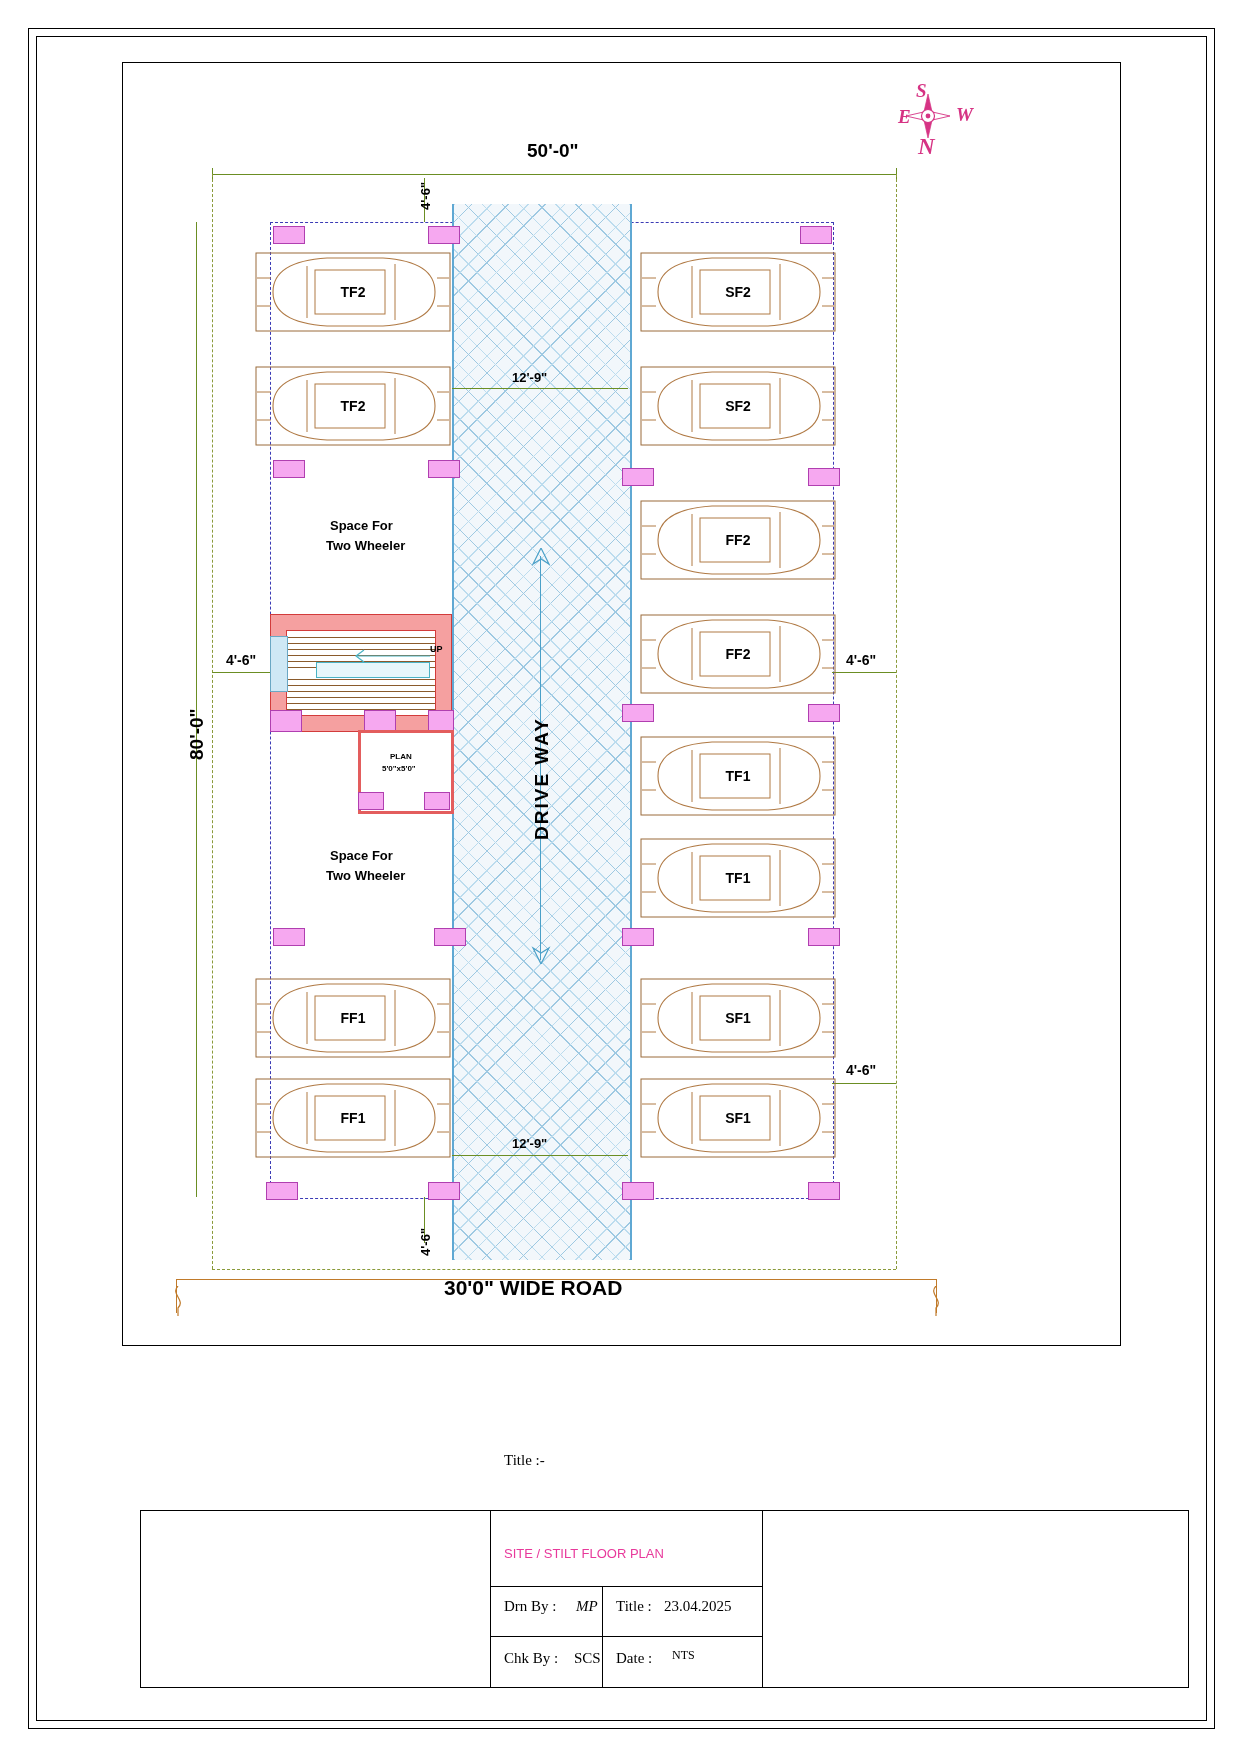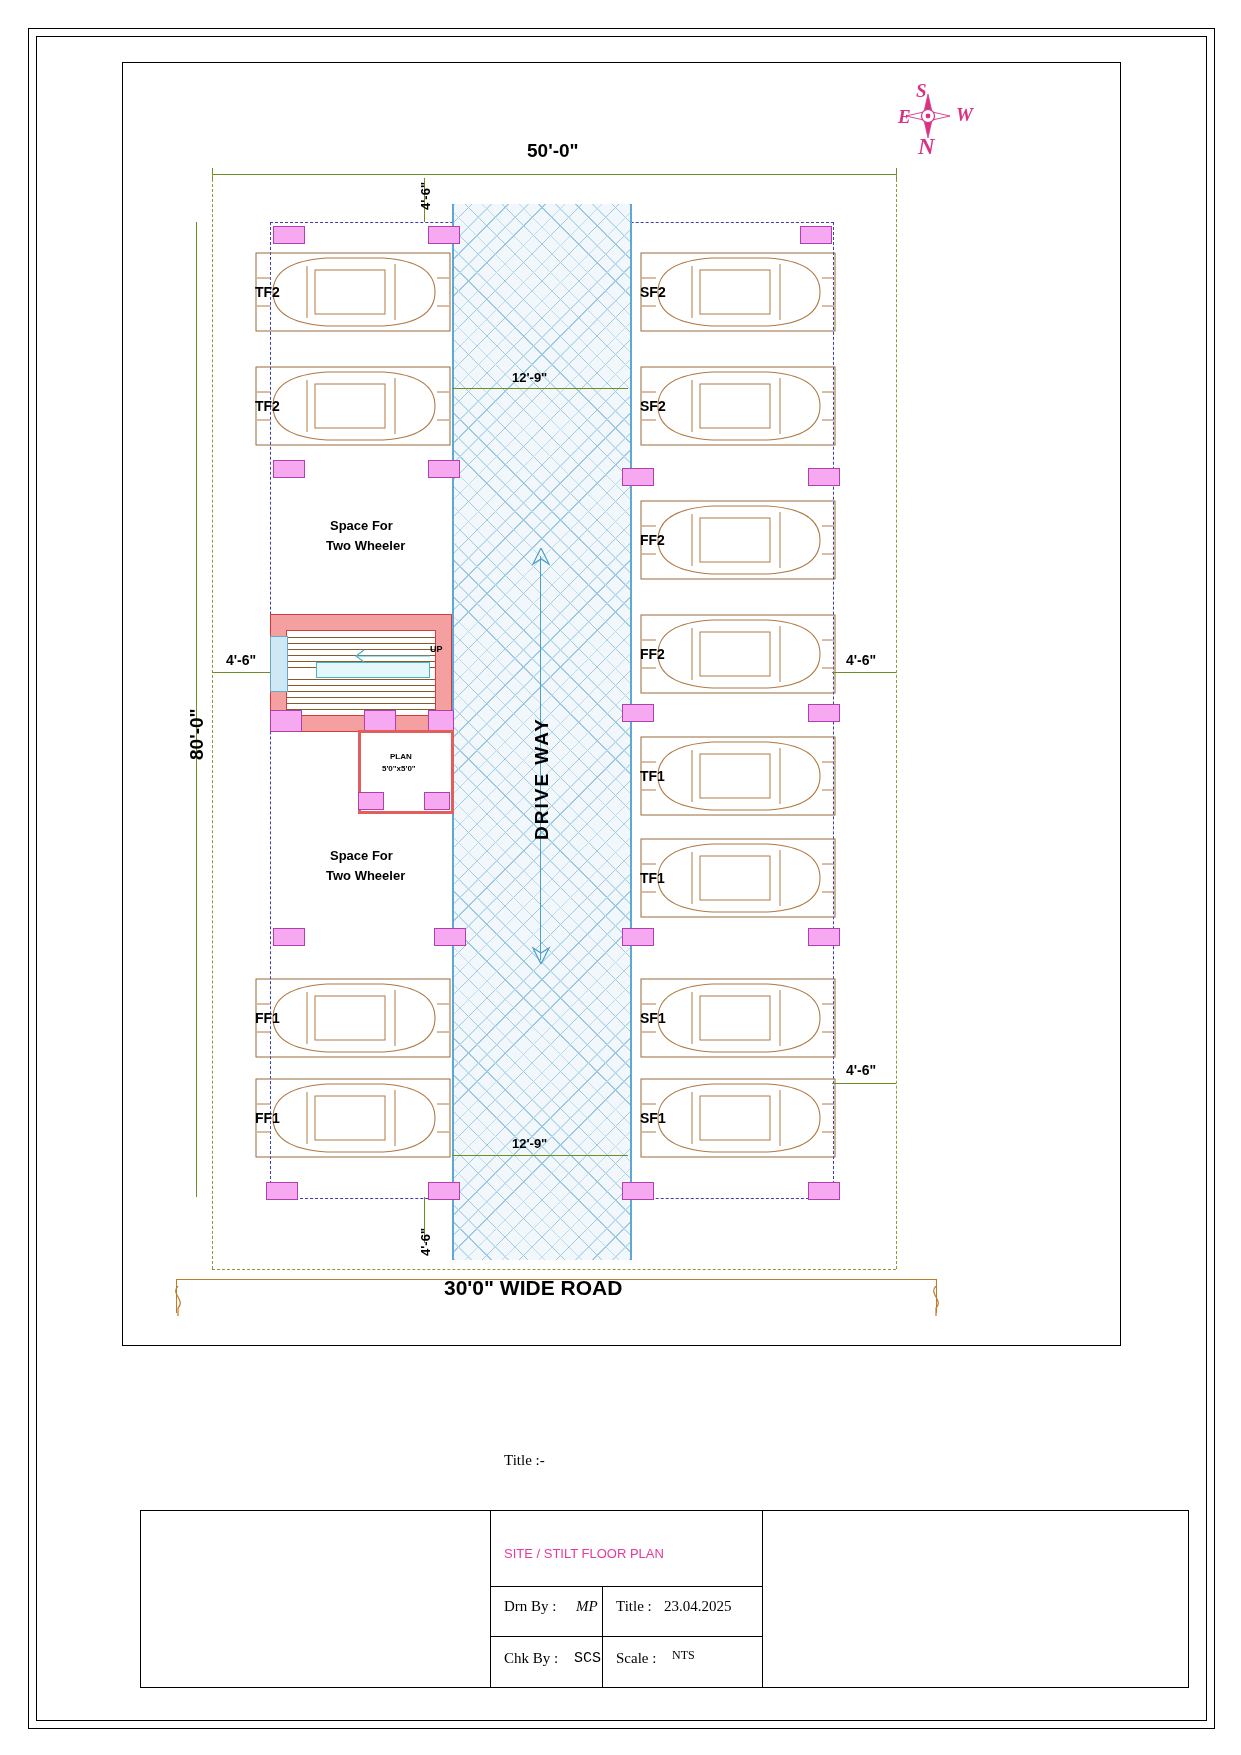--- a/index.html
+++ b/index.html
@@ -136,20 +136,21 @@
   }
 
   
   .car { position: absolute; }
   .car svg { display: block; }
   .car-label {
     position: absolute;
     font-weight: bold;
     font-size: 14px;
     color: #000;
+    text-align: center;
     width: 100%;
     top: 50%;
     transform: translateY(-50%);
     pointer-events: none;
   }
 
   
   .stair-box {
     position: absolute;
     background: #f5a0a0;
@@ -491,17 +492,17 @@
 
   <div class="tb-text" style="left:504px; top:1452px;">Title :-</div>
   <div class="tb-text tb-title-val" style="left:504px; top:1546px;">SITE / STILT FLOOR PLAN</div>
 
   <div class="tb-text" style="left:504px; top:1598px;">Drn By :</div>
   <div class="tb-text" style="left:576px; top:1598px;font-style:italic;">MP</div>
   <div class="tb-text" style="left:616px; top:1598px;">Title :</div>
   <div class="tb-text" style="left:664px; top:1598px;">23.04.2025</div>
 
   <div class="tb-text" style="left:504px; top:1650px;">Chk By :</div>
-  <div class="tb-text" style="left:574px; top:1650px;font-family:Liberation Mono, monospace;">SCS</div>
-  <div class="tb-text" style="left:616px; top:1650px;">Scale :</div>
+  <div class="tb-text" style="left:574px; top:1650px;">SCS</div>
+  <div class="tb-text" style="left:616px; top:1650px;">Date :</div>
   <div class="tb-text" style="left:672px; top:1648px; font-size:12px;">NTS</div>
 
 </div>
 
 </body></html>

